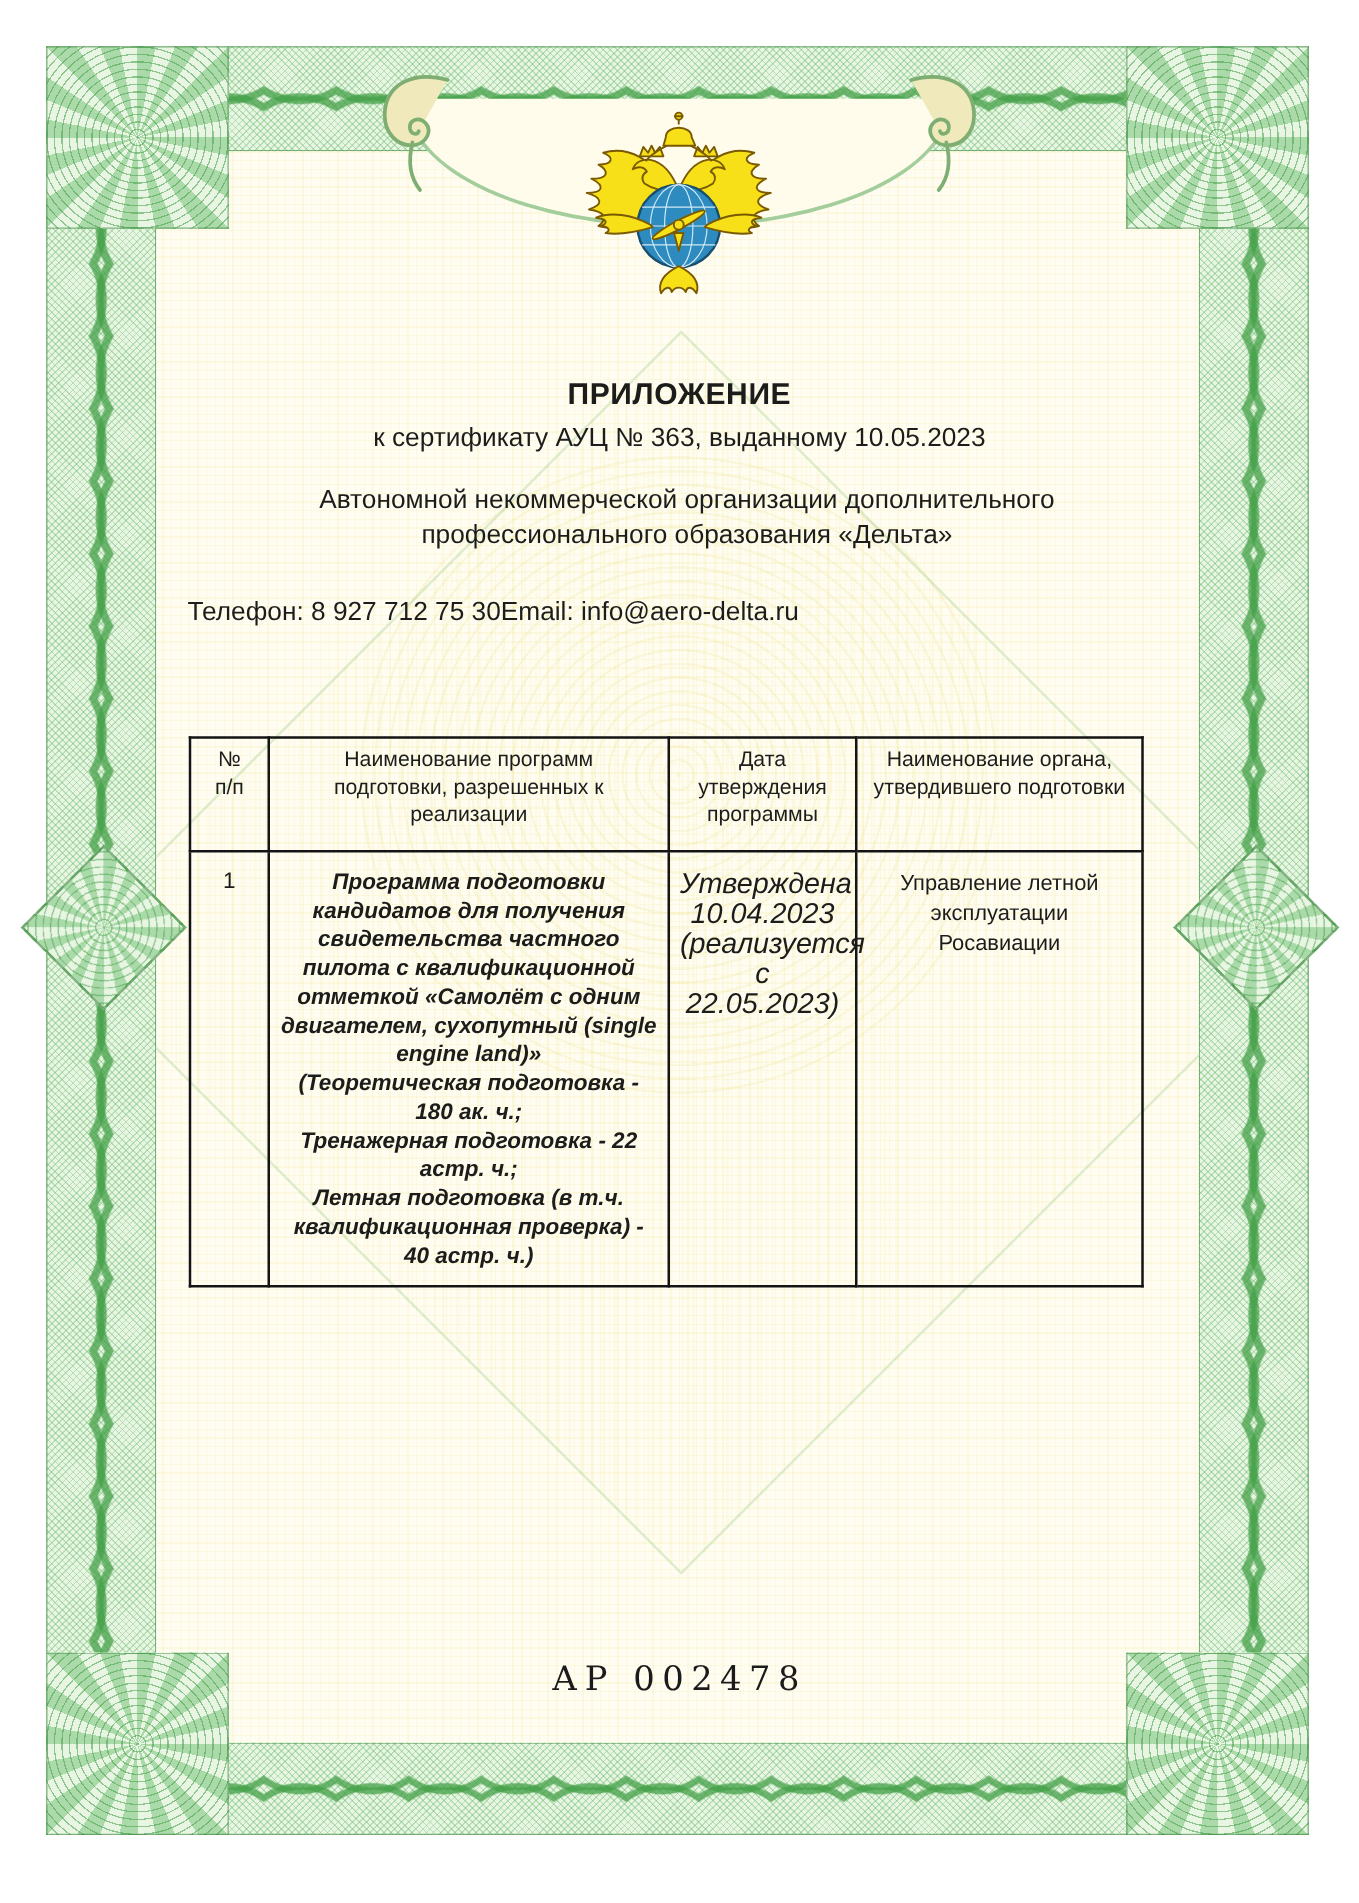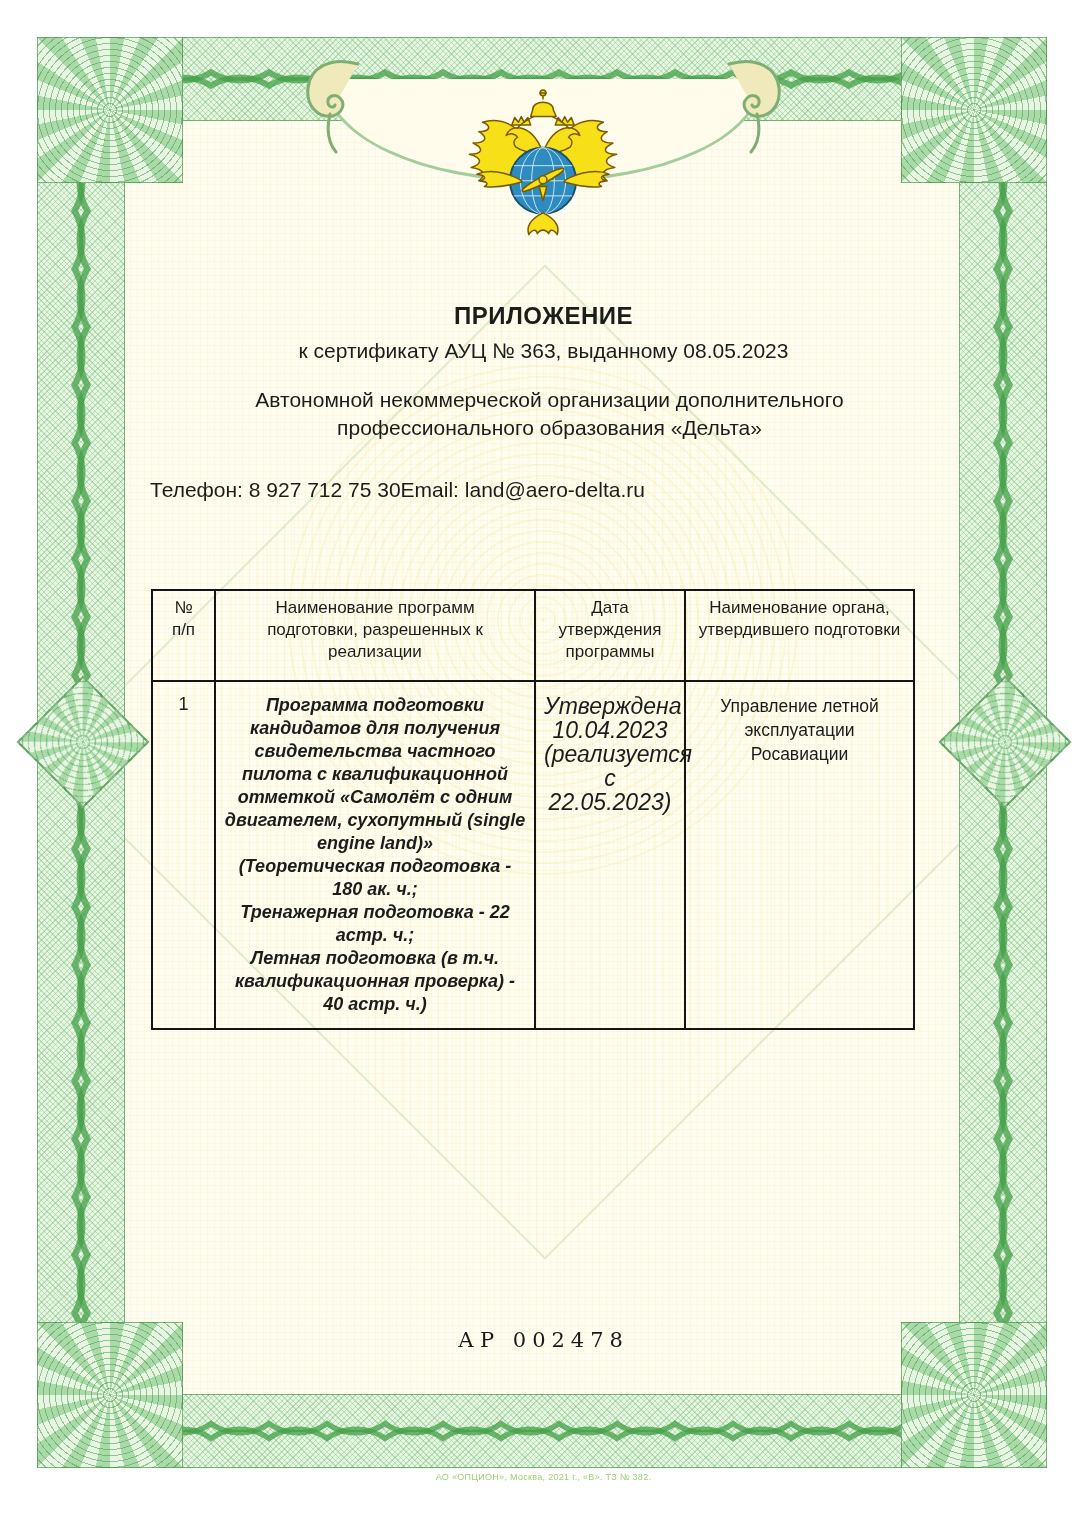--- a/index.html
+++ b/index.html
@@ -113,21 +113,21 @@
     font-weight:normal; font-size:17px; line-height:22px;
     height:77px; padding:6px 4px;
   }
   table.programs td{height:321px; padding:12px 8px;}
   td.cell-num{font-size:18px; padding-top:16px;}
   td.cell-program{font-size:18px; font-weight:bold; font-style:italic; line-height:23px; padding-top:14px;margin-top:46px;}
   td.cell-date{font-size:23px; font-style:italic; line-height:24px; padding-top:14px;}
   td.cell-authority{font-size:17.5px; line-height:24px; padding-top:14px;}
   
   .serial{
-    top:1328px; font-family:"DejaVu Serif", serif; font-size:21px;
+    top:1328px; font-family:"DejaVu Serif", serif; font-size:27px;
     letter-spacing:6px; white-space:pre; color:#1b1b1b;text-align:center;
   }
   .printer-note{
     top:1472px; font-size:9px; color:#9ccf6d; letter-spacing:.3px;
   }
 </style>
 </head>
 <body>
 
 <div class="doc">
@@ -194,30 +194,30 @@
         <ellipse cx="90" cy="101" rx="25" ry="3.6" fill="#f7e017" transform="rotate(-28 90 101)"></ellipse>
         <circle cx="90" cy="101" r="4.2" fill="#f7e017"></circle>
         <path fill="#f7e017" d="M86,108 L90,123 L94,108 Z"></path>
       </g>
 
       <path fill="#f7e017" d="M90,136 C78,142 72,150 75,159 C79,153 83,153 84,158 C87,153 93,153 96,158 C97,153 101,153 105,159 C108,150 102,142 90,136 Z"></path>
     </g>
   </svg>
 
   <div class="txt title">ПРИЛОЖЕНИЕ</div>
-  <div class="txt subtitle">к сертификату АУЦ № 363, выданному 08.05.2023</div>
+  <div class="txt subtitle">к сертификату АУЦ № 363, выданному 10.05.2023</div>
   <div class="txt org">Автономной некоммерческой организации дополнительного
 профессионального образования «Дельта»</div>
 
   <div class="contact-row">
     <span>
       <span>Телефон:</span>&nbsp;<span>8 927 712 75 30</span>
     </span>
     <span>
-      <span>Email:</span>&nbsp;<span>land@aero-delta.ru</span>
+      <span>Email:</span>&nbsp;<span>info@aero-delta.ru</span>
     </span>
   </div>
 
 
   <table class="programs">
     <colgroup>
       <col style="width:63px">
         <col style="width:320px">
         <col style="width:150px">
         <col style="width:229px">
@@ -246,15 +246,14 @@
         <td class="cell-date">Утверждена 10.04.2023
 (реализуется с 22.05.2023)</td>
         <td class="cell-authority">Управление летной
 эксплуатации
 Росавиации</td>
       </tr>
     </tbody>
   </table>
 
   <div class="txt serial">АР 002478</div>
-  <div class="txt printer-note">АО «ОПЦИОН», Москва, 2021 г., «В». ТЗ № 382.</div>
 
 </div>
 
 </body></html>

